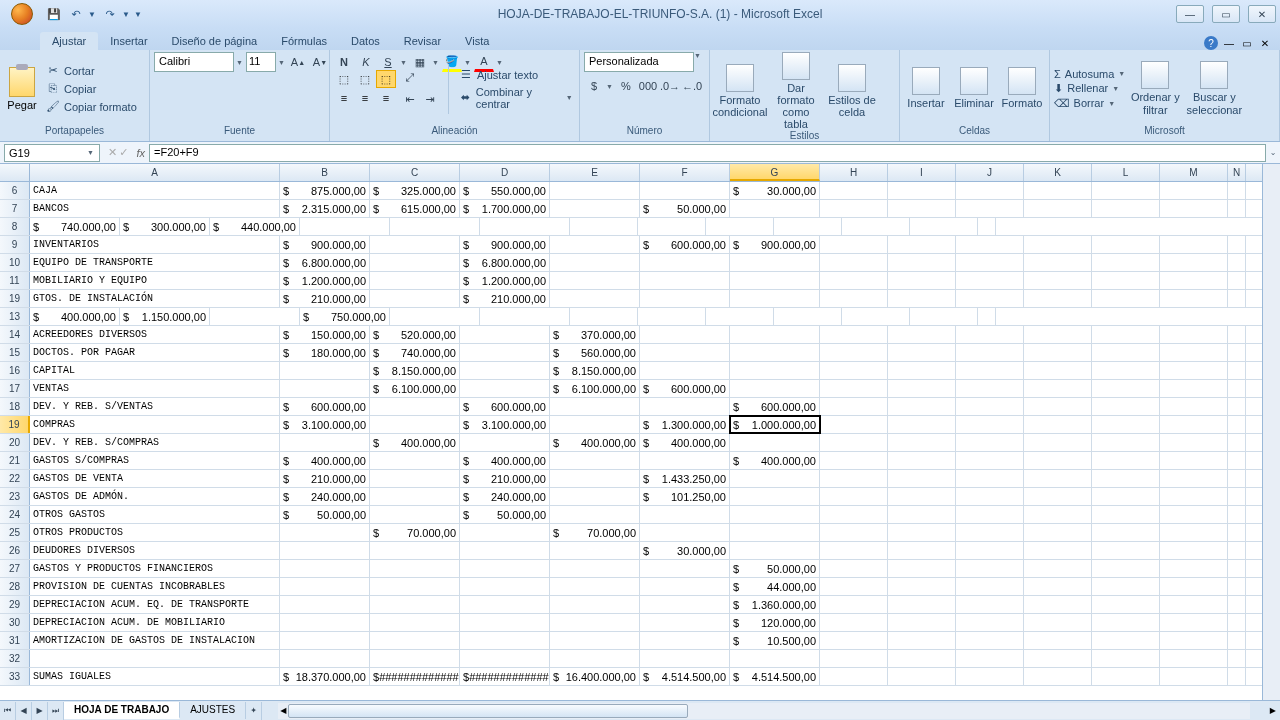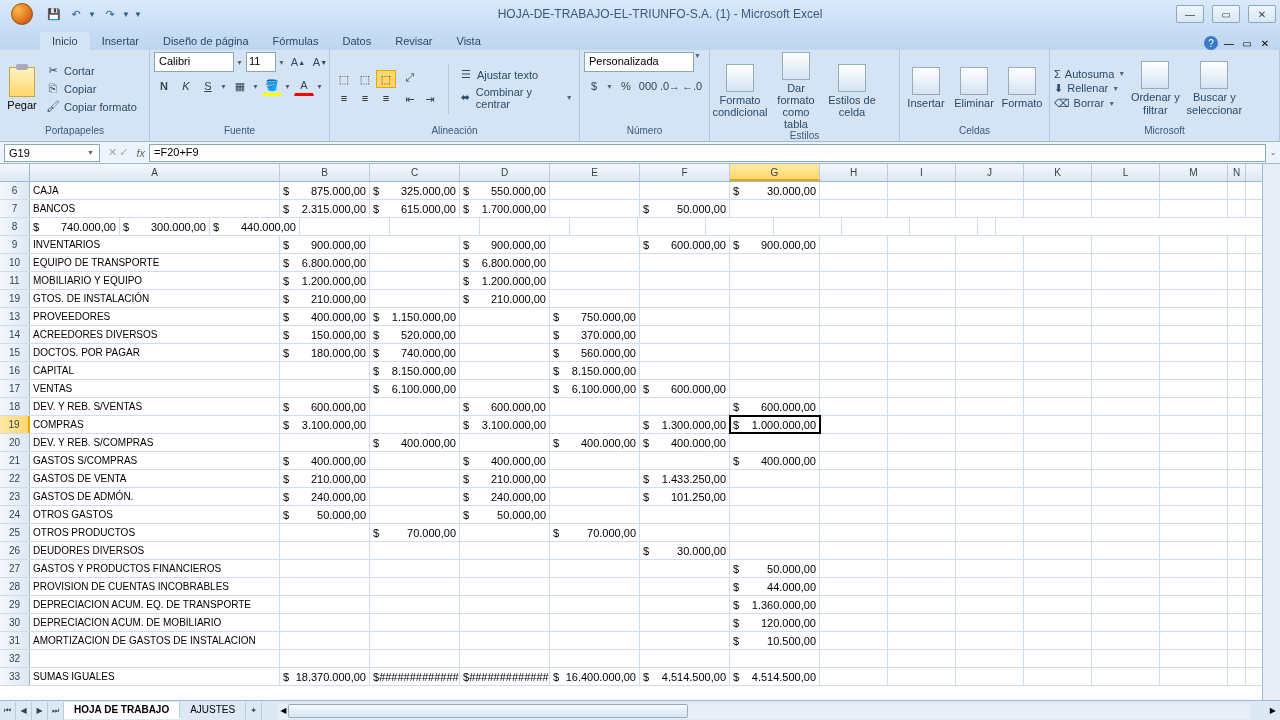--- a/index.html
+++ b/index.html
@@ -55,21 +55,21 @@
 .ch{border-right:1px solid #b8cde2;text-align:center;font-size:10px;color:#345;line-height:18px;}
 .ch.sel{background:linear-gradient(#ffe9a8,#ffd76c);border-bottom:2px solid #e6a800;}
 .rows{flex:1;overflow:hidden;}
 .row{height:18px;display:flex;border-bottom:1px solid #d0dce8;}
 .rh{width:30px;background:linear-gradient(90deg,#f4f8fc,#dce8f4);border-right:1px solid #9ab8d8;text-align:center;font-size:10px;color:#345;line-height:18px;}
 .rh.sel{background:linear-gradient(90deg,#ffe9a8,#ffd76c);border-right:2px solid #e6a800;}
 .cell{border-right:1px solid #d0dce8;padding:0 3px;line-height:18px;font-size:10px;color:#000;overflow:hidden;white-space:nowrap;display:flex;}
 .cell .cur{width:12px;}
 .cell .val{flex:1;text-align:right;}
 .cell.selected{outline:2px solid #000;outline-offset:-1px;background:#fff;}
-.cA{width:250px;}
+.cA{width:250px;font-family:Liberation Mono, monospace;}
 .cB,.cC,.cD,.cE,.cF,.cG{width:90px;}
 .cH,.cI,.cJ,.cK,.cL,.cM{width:68px;}
 .cN{width:18px;}
 .vscroll{width:18px;background:#e8eef6;border-left:1px solid #9ab8d8;}
 .sheet-tabs{height:20px;background:#dce8f4;display:flex;align-items:center;border-top:1px solid #9ab8d8;}
 .nav-btns{display:flex;}
 .nav-btn{width:16px;height:18px;display:flex;align-items:center;justify-content:center;font-size:8px;color:#345;border-right:1px solid #b8cde2;}
 .stab{padding:2px 10px;font-size:10px;border-right:1px solid #b8cde2;background:#fff;}
 .stab.active{background:#fff;font-weight:bold;border-bottom:2px solid #fff;}
 .stab.inactive{background:#dce8f4;}
@@ -100,21 +100,21 @@
     <div class="title">HOJA-DE-TRABAJO-EL-TRIUNFO-S.A. (1) - Microsoft Excel</div>
     <div class="winbtns">
       <div class="winbtn">—</div>
       <div class="winbtn">▭</div>
       <div class="winbtn">✕</div>
     </div>
   </div>
 
   <div class="tabs">
     <div id="ribbon-tabs-container" style="display:flex;">
-        <div class="tab active">Inicio</div>
+        <div class="tab active">Ajustar</div>
         <div class="tab">Insertar</div>
         <div class="tab">Diseño de página</div>
         <div class="tab">Fórmulas</div>
         <div class="tab">Datos</div>
         <div class="tab">Revisar</div>
         <div class="tab">Vista</div>
       </div>
     <div class="help-icons">
       <span style="background:#3a7ac8;color:#fff;border-radius:50%;">?</span>
       <span>—</span>
@@ -142,21 +142,21 @@
           <div class="vbtn">
               <span class="i">🖌</span>
               <span>Copiar formato</span>
             </div>
         </div>
       </div>
       <div class="group-label">Portapapeles</div>
     </div>
 
     <div class="group" style="width:180px;">
-      <div class="group-body" style="flex-direction:column;align-items:flex-start;gap:4px;">
+      <div class="group-body" style="flex-direction:row;align-items:flex-start;gap:4px;">
         <div class="font-row">
           <div class="font-name">Calibri</div>
             <span class="dd">▼</span>
           <div class="font-size">11</div>
             <span class="dd">▼</span>
           <div class="sbtn">A<sup style="font-size:7px">▲</sup></div>
           <div class="sbtn">A<sup style="font-size:7px">▼</sup></div>
         </div>
         <div class="font-row">
           <div class="sbtn">
@@ -514,21 +514,20 @@
               <div class="cell cH" style="width: 68px;"></div>
               <div class="cell cI" style="width: 68px;"></div>
               <div class="cell cJ" style="width: 68px;"></div>
               <div class="cell cK" style="width: 68px;"></div>
               <div class="cell cL" style="width: 68px;"></div>
               <div class="cell cM" style="width: 68px;"></div>
               <div class="cell cN" style="width: 18px;"></div>
             </div>
             <div class="row">
               <div class="rh">13</div>
-              <div class="cell cA" style="width: 250px;">PROVEEDORES</div>
               <div class="cell cB" style="width: 90px;">
                 <span class="cur">$</span>
                 <span class="val">400.000,00</span>
               </div>
               <div class="cell cC" style="width: 90px;">
                 <span class="cur">$</span>
                 <span class="val">1.150.000,00</span>
               </div>
               <div class="cell cD" style="width: 90px;"></div>
               <div class="cell cE" style="width: 90px;">

